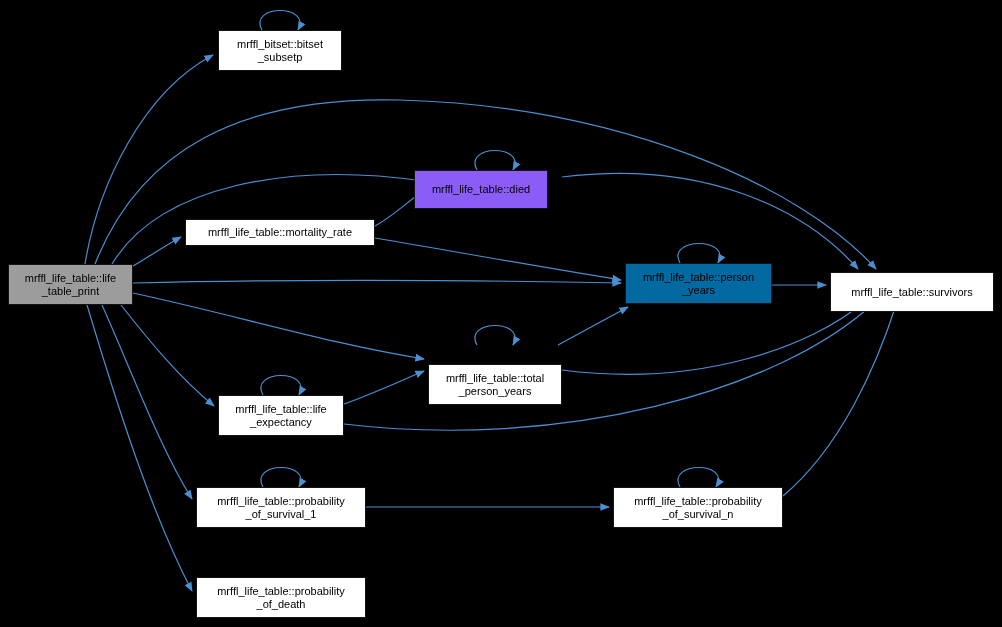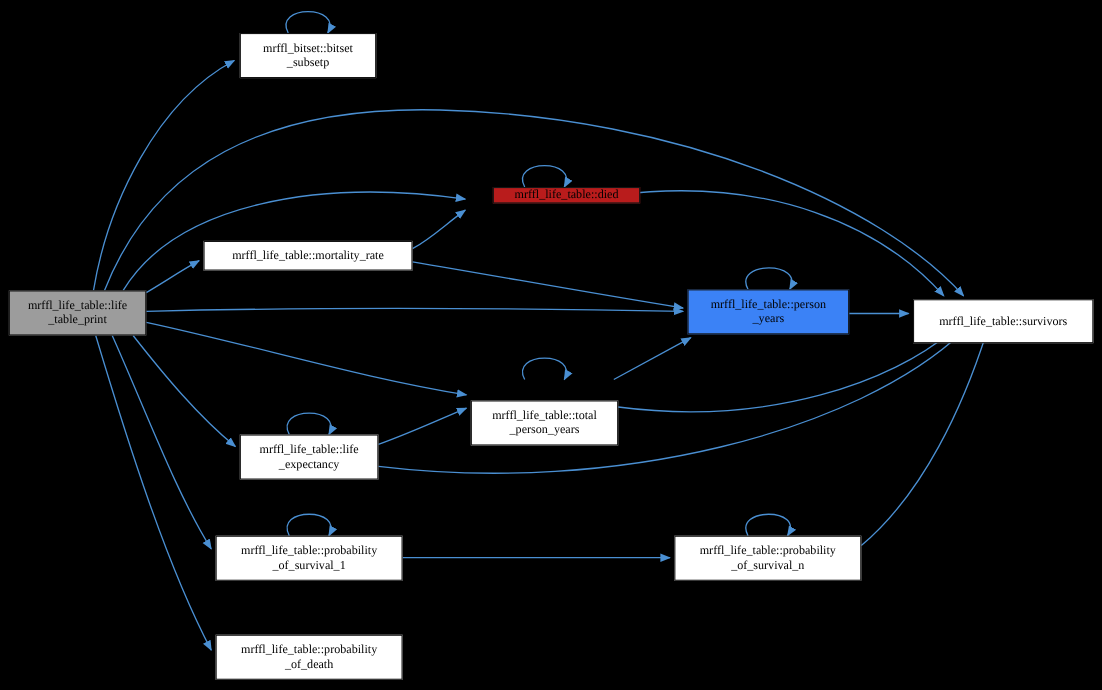--- a/index.html
+++ b/index.html
@@ -33,21 +33,20 @@
     align-items: center;
     font-family: "Liberation Sans", sans-serif;
     font-size: 11px;
     line-height: 13px;
     text-align: center;
     cursor: pointer;
     white-space: nowrap;
   }
   .node-line {
     pointer-events: none;
-    font-family: Liberation Serif, serif;
   }
 </style>
 </head>
 <body>
 
 <div class="canvas" style="background: rgb(0, 0, 0);">
   <svg class="edges-svg" width="1002" height="627" viewBox="0 0 1002 627" xmlns="http://www.w3.org/2000/svg">
     <defs>
       <marker id="arrow" viewBox="0 0 10 10" refX="9" refY="5" markerWidth="8" markerHeight="8" orient="auto-start-reverse">
         <path d="M 0,1 L 10,5 L 0,9 z" fill="#4a8fd2"></path>
@@ -80,31 +79,31 @@
         <path d="M 680,487 C 666,461 732,461 716,487" class="edge" stroke="#4a8fd2" marker-end="url(#arrow)"></path>
         <path d="M 783,496 C 840,448 876,368 897,302" class="edge" stroke="#4a8fd2" marker-end="url(#arrow)"></path>
         <path d="M 262,30 C 248,4 312,4 298,30" class="edge" stroke="#4a8fd2" marker-end="url(#arrow)"></path>
       </g>
   </svg>
   <div>
       <div class="node" style="left: 218px; top: 30px; width: 124px; height: 41px; background: rgb(255, 255, 255); border: 1px solid rgb(20, 20, 20); color: rgb(0, 0, 0);">
         <div class="node-line">mrffl_bitset::bitset</div>
         <div class="node-line">_subsetp</div>
       </div>
-      <div class="node" style="left: 448px; top: 170px; width: 134px; height: 15px; background: #b91c1c; border: 1px solid rgb(20, 20, 20); color: rgb(0, 0, 0);">
+      <div class="node" style="left: 414px; top: 170px; width: 134px; height: 39px; background: #8b5cf6; border: 1px solid rgb(20, 20, 20); color: rgb(0, 0, 0);">
         <div class="node-line">mrffl_life_table::died</div>
       </div>
       <div class="node" style="left: 185px; top: 219px; width: 190px; height: 27px; background: rgb(255, 255, 255); border: 1px solid rgb(20, 20, 20); color: rgb(0, 0, 0); text-align: center;">
         <div class="node-line">mrffl_life_table::mortality_rate</div>
       </div>
       <div class="node" style="left: 8px; top: 264px; width: 125px; height: 41px; background: rgb(156, 156, 156); border: 1px solid rgb(20, 20, 20); color: rgb(0, 0, 0);">
         <div class="node-line">mrffl_life_table::life</div>
         <div class="node-line">_table_print</div>
       </div>
-      <div class="node" style="left: 625px; top: 263px; width: 147px; height: 41px; background: #3b82f6; border: 1px solid rgb(20, 20, 20); color: rgb(0, 0, 0);">
+      <div class="node" style="left: 625px; top: 263px; width: 147px; height: 41px; background: #0369a1; border: 1px solid rgb(20, 20, 20); color: rgb(0, 0, 0);">
         <div class="node-line">mrffl_life_table::person</div>
         <div class="node-line">_years</div>
       </div>
       <div class="node" style="left: 830px; top: 272px; width: 164px; height: 40px; background: rgb(255, 255, 255); border: 1px solid rgb(20, 20, 20); color: rgb(0, 0, 0);">
         <div class="node-line">mrffl_life_table::survivors</div>
       </div>
       <div class="node" style="left: 428px; top: 345px; width: 134px; height: 41px; background: rgb(255, 255, 255); border: 1px solid rgb(20, 20, 20); color: rgb(0, 0, 0); margin-top: 19px;">
         <div class="node-line">mrffl_life_table::total</div>
         <div class="node-line">_person_years</div>
       </div>

